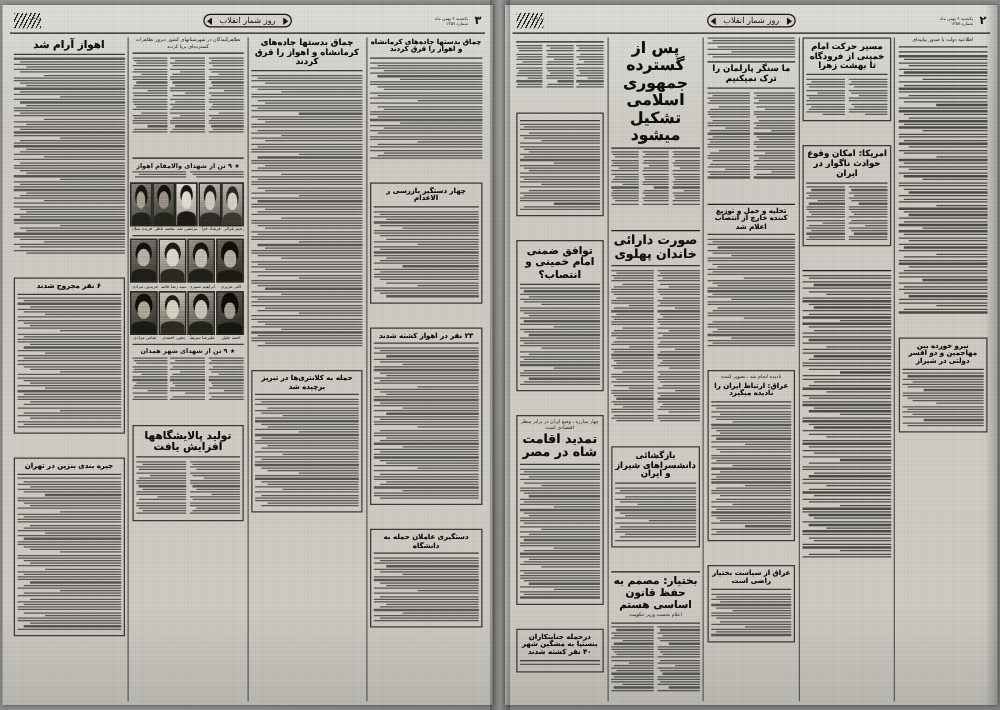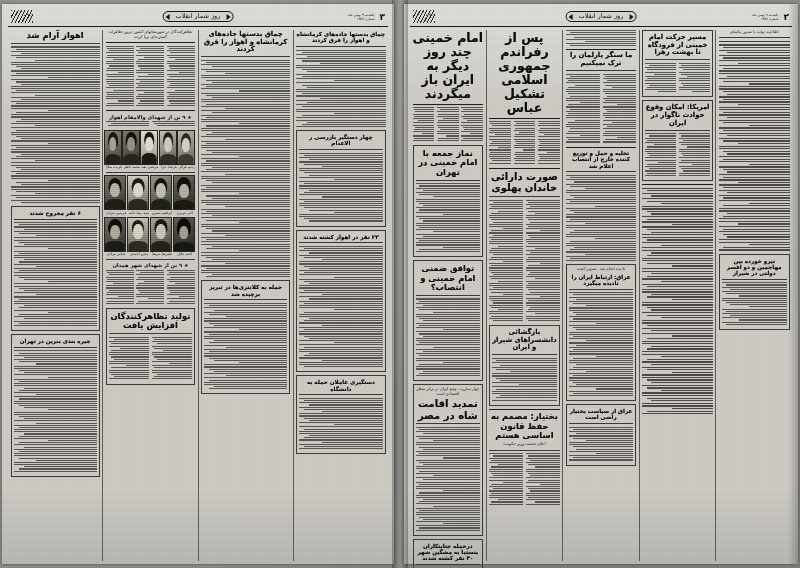--- a/index.html
+++ b/index.html
@@ -83,21 +83,21 @@
   }
 
   
   .cols{display:flex;gap:0;height:531px;margin-top:3px;}
   .col{
     position:relative;flex:1 1 0;min-width:0;
     padding:0 2.5px;box-sizing:border-box;
     border-left:1px solid #5e5c57;
   }
   .col:last-child{border-left:none;}
-  .blk{position:relative;margin-bottom:3px;}
+  .blk{position:relative;margin-bottom:19px;}
   .rule{border-top:1px solid #3a3a38;margin:2.5px 0;}
   .rule.thick{border-top:1.6px solid #1e1e1c;}
   .boxed{border:1px solid #3c3b37;padding:2px 2px 3px;}
 
   
   .hl{
     font-weight:bold;color:#0e0e0e;text-align:center;
     line-height:1.12;letter-spacing:-.2px;margin:1px 0 2px;
     text-shadow:0 0 .4px rgba(0,0,0,.5);
   }
@@ -705,21 +705,21 @@
               <div class="ln s5"></div>
                 <div class="ln s1"></div>
                 <div class="ln s2"></div>
                 <div class="ln s1"></div>
             </div>
           </div>
         </div>
 
         <div class="col">
           <div class="blk">
-            <div class="hl xl">پس از رفراندم جمهوری اسلامی تشکیل عباس</div>
+            <div class="hl xl">پس از گسترده جمهوری اسلامی تشکیل میشود</div>
             <div class="rule thick"></div>
             <div class="threecol">
               <div class="body tight">
                 <div class="ln s1"></div>
                   <div class="ln s2"></div>
                   <div class="ln s1"></div>
                   <div class="ln s3"></div>
                 <div class="ln s1"></div>
                   <div class="ln s2"></div>
                   <div class="ln s4"></div>
@@ -992,21 +992,20 @@
                   <div class="ln s4"></div>
                   <div class="ln s2"></div>
                   <div class="ln s1"></div>
               </div>
             </div>
           </div>
         </div>
 
         <div class="col">
           <div class="blk">
-            <div class="hl xl">امام خمینی چند روز دیگر به ایران باز میگردند</div>
             <div class="rule thick"></div>
             <div class="threecol">
               <div class="body tight">
                 <div class="ln s1"></div>
                   <div class="ln s2"></div>
                   <div class="ln s1"></div>
                   <div class="ln s3"></div>
                 <div class="ln s1"></div>
                   <div class="ln s2"></div>
                   <div class="ln s4"></div>
@@ -1053,21 +1052,20 @@
                   <div class="ln s1"></div>
                 <div class="ln s5"></div>
                   <div class="ln s1"></div>
                   <div class="ln s2"></div>
                   <div class="ln s1"></div>
               </div>
             </div>
           </div>
 
           <div class="blk boxed">
-            <div class="hl md">نماز جمعه با امام خمینی در تهران</div>
             <div class="rule"></div>
             <div class="body tight">
               <div class="ln s1"></div>
                 <div class="ln s2"></div>
                 <div class="ln s1"></div>
                 <div class="ln s3"></div>
               <div class="ln s1"></div>
                 <div class="ln s2"></div>
                 <div class="ln s4"></div>
                 <div class="ln s1"></div>
@@ -1882,21 +1880,21 @@
                   <div class="ln s1"></div>
                 <div class="ln s5"></div>
                   <div class="ln s1"></div>
                   <div class="ln s2"></div>
                   <div class="ln s1"></div>
               </div>
             </div>
           </div>
 
           <div class="blk boxed">
-            <div class="hl md">تولید تظاهرکنندگان افزایش یافت</div>
+            <div class="hl md">تولید پالایشگاهها افزایش یافت</div>
             <div class="rule"></div>
             <div class="twocol">
               <div class="body tight">
                 <div class="ln s1"></div>
                   <div class="ln s2"></div>
                   <div class="ln s1"></div>
                   <div class="ln s3"></div>
                 <div class="ln s1"></div>
                   <div class="ln s2"></div>
                   <div class="ln s4"></div>

